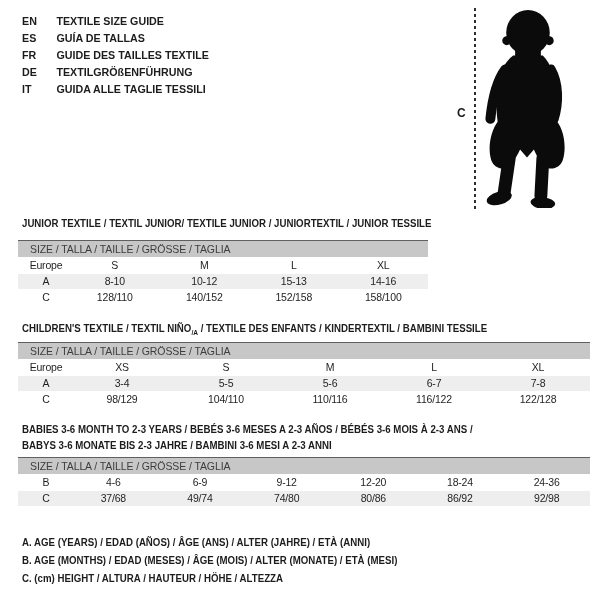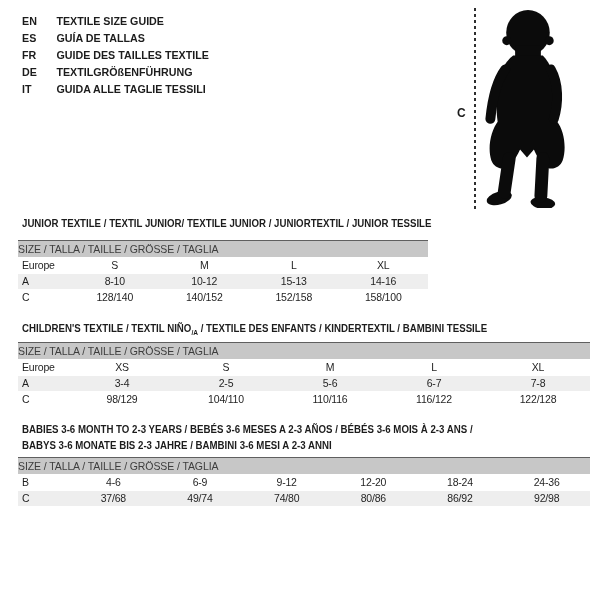--- a/index.html
+++ b/index.html
@@ -53,39 +53,39 @@
   .tw-1 { top: 240px; width: 410px; }
   .tw-2 { top: 342px; width: 572px; }
   .tw-3 { top: 457px; width: 572px; }
 
   .size-bar {
     height: 17px; line-height: 16px;
     background: #c7c7c7;
     border-top: 1px solid #5f5f5f;
     color: #3d3d3d;
     font-size: 10.5px;
-    padding-left: 0;
+    padding-left: 12px;
     white-space: nowrap;
     letter-spacing: -0.1px;
   }
   table.size-table {
     border-collapse: collapse; table-layout: fixed;
     width: 100%;
   }
   table.size-table td {
     height: 16px;
     font-size: 10.5px;
     letter-spacing: -0.2px;
     text-align: center;
     color: #1f1f1f;
     border-bottom: 1px solid #ffffff;
     padding: 0;
     white-space: nowrap;
   }
-  table.size-table td.rowlabel { text-align: left; padding-left: 4px; }
+  table.size-table td.rowlabel { text-align: center; padding-left: 4px; }
   table.size-table col.c-label { width: 52px; }
   tr.stripe { background: #eeeeee; }
 
   
   .legend { position: absolute; left: 22px; top: 533px; }
   .legend-row {
     height: 18px; line-height: 18px;
     font-size: 11px; font-weight: bold;
     white-space: nowrap;
     transform: scaleX(0.88); transform-origin: 0 0;
@@ -158,21 +158,21 @@
         </tr>
         <tr class="stripe">
           <td class="rowlabel">A</td>
           <td>8-10</td>
           <td>10-12</td>
           <td>15-13</td>
           <td>14-16</td>
         </tr>
         <tr>
           <td class="rowlabel">C</td>
-          <td>128/140</td>
+          <td>128/110</td>
           <td>140/152</td>
           <td>152/158</td>
           <td>158/100</td>
         </tr>
       </tbody>
     </table>
   </div>
 
   <div class="tbl-title" style="top:320px">
     <span>CHILDREN'S TEXTILE / TEXTIL NIÑO</span><span class="sub">/A</span><span> / TEXTILE DES ENFANTS / KINDERTEXTIL / BAMBINI TESSILE</span>
@@ -193,21 +193,21 @@
           <td class="rowlabel">Europe</td>
           <td>XS</td>
           <td>S</td>
           <td>M</td>
           <td>L</td>
           <td>XL</td>
         </tr>
         <tr class="stripe">
           <td class="rowlabel">A</td>
           <td>3-4</td>
-          <td>2-5</td>
+          <td>5-5</td>
           <td>5-6</td>
           <td>6-7</td>
           <td>7-8</td>
         </tr>
         <tr>
           <td class="rowlabel">C</td>
           <td>98/129</td>
           <td>104/110</td>
           <td>110/116</td>
           <td>116/122</td>
@@ -249,14 +249,19 @@
           <td>49/74</td>
           <td>74/80</td>
           <td>80/86</td>
           <td>86/92</td>
           <td>92/98</td>
         </tr>
       </tbody>
     </table>
   </div>
 
+  <div class="legend">
+    <div class="legend-row">A. AGE (YEARS) / EDAD (AÑOS) / ÂGE (ANS) / ALTER (JAHRE) / ETÀ (ANNI)</div>
+    <div class="legend-row">B. AGE (MONTHS) / EDAD (MESES) / ÂGE (MOIS) / ALTER (MONATE) / ETÀ (MESI)</div>
+    <div class="legend-row">C. (cm) HEIGHT / ALTURA / HAUTEUR / HÖHE / ALTEZZA</div>
+  </div>
 
 </div>
 
 </body></html>

